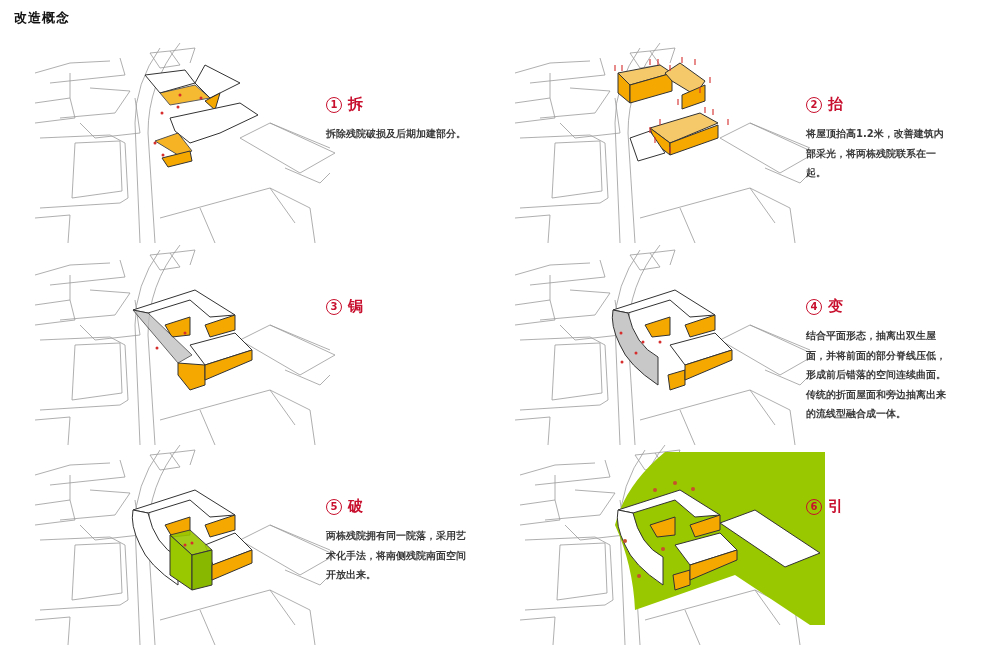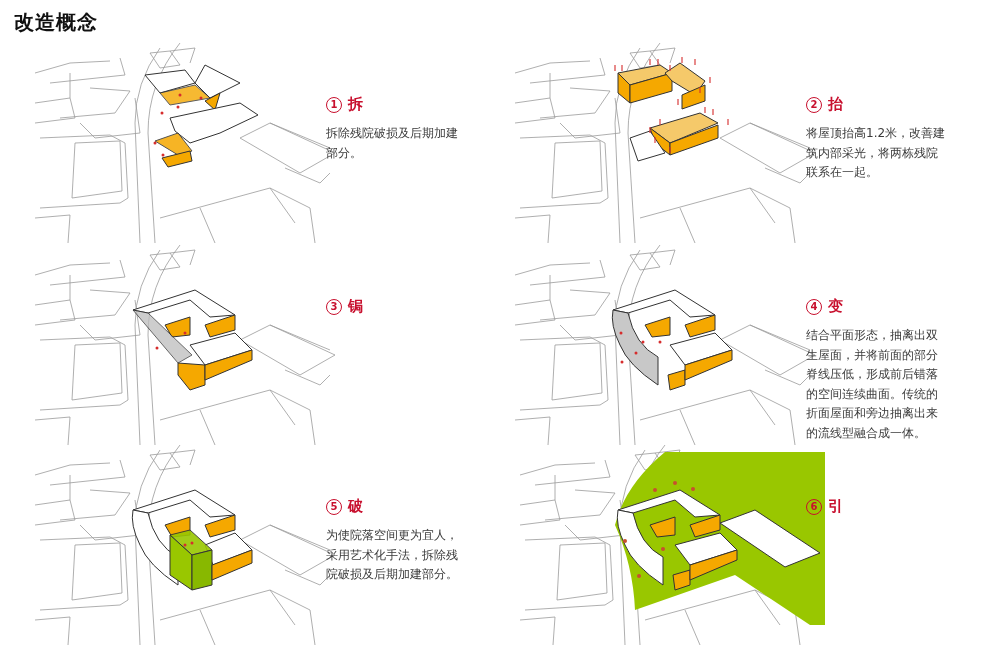--- a/index.html
+++ b/index.html
@@ -1,25 +1,25 @@
 <!DOCTYPE html>
 <html><head>
 <meta charset="utf-8">
 <style>
   * { box-sizing: border-box; margin: 0; padding: 0; }
   html, body { width: 1000px; height: 647px; background: #ffffff; overflow: hidden; }
   body { position: relative; font-family: "DejaVu Sans", "Liberation Sans", sans-serif; color: #333; }
-  .page-title { position: absolute; left: 14px; top: 9px; font-size: 20px; font-weight: bold; color: #111; letter-spacing: 1px; }
+  .page-title { position: absolute; left: 14px; top: 9px; font-size: 13px; font-weight: bold; color: #111; letter-spacing: 1px; }
   .panel { position: absolute; width: 480px; height: 200px; }
   .diagram { position: absolute; left: 30px; top: 0; width: 310px; height: 200px; }
   .diagram svg { width: 310px; height: 200px; display: block; }
   .text-block { position: absolute; left: 326px; top: 52px; width: 160px; }
   .step-title { font-size: 15px; font-weight: bold; color: #c8102e; margin-bottom: 10px; display: flex; align-items: center; gap: 6px; }
   .step-num { display: inline-flex; width: 16px; height: 16px; border: 1.6px solid #c8102e; border-radius: 50%; font-size: 10px; align-items: center; justify-content: center; line-height: 1; }
-  .step-desc { font-size: 12px; line-height: 19.5px; color: #3a3a3a; width: 140px; word-break: break-all; }
+  .step-desc { font-size: 10px; line-height: 19.5px; color: #3a3a3a; width: 140px; word-break: break-all; font-weight: bold; }
 </style>
 </head>
 <body>
 
 <div class="page-title">改造概念</div>
 
 <svg width="0" height="0" style="position:absolute">
   <defs>
     <g id="site">
       <g fill="none" stroke="#9a9a9a" stroke-width="0.8">
@@ -172,21 +172,21 @@
           <circle cx="155" cy="100" r="1.5"></circle>
           <circle cx="162" cy="98" r="1.5"></circle>
         </g>
     </svg>
   </div>
   <div class="text-block">
     <div class="step-title">
         <span class="step-num">5</span>
         <span>破</span>
       </div>
-    <div class="step-desc">为使院落空间更为宜人，采用艺术化手法，拆除残院破损及后期加建部分。</div>
+    <div class="step-desc">两栋残院拥有同一院落，采用艺术化手法，将南侧残院南面空间开放出来。</div>
   </div>
 </div>
 
 <div class="panel" style="left:480px; top:445px;">
   <div class="diagram" style="width:320px;">
     <svg viewBox="0 0 310 200" style="width:320px">
       <use href="#site"></use>
       <path d="M150 7 L310 7 L310 180 L295 180 L220 130 L120 165 Q118 120 100 80 Q110 40 150 7 Z" fill="#99c700"></path>
       <g stroke="#333" stroke-width="1" stroke-linejoin="round">
         <path d="M103 65 L165 45 L205 70 L180 72 L160 55 L118 68 Z" fill="#fff"></path>

